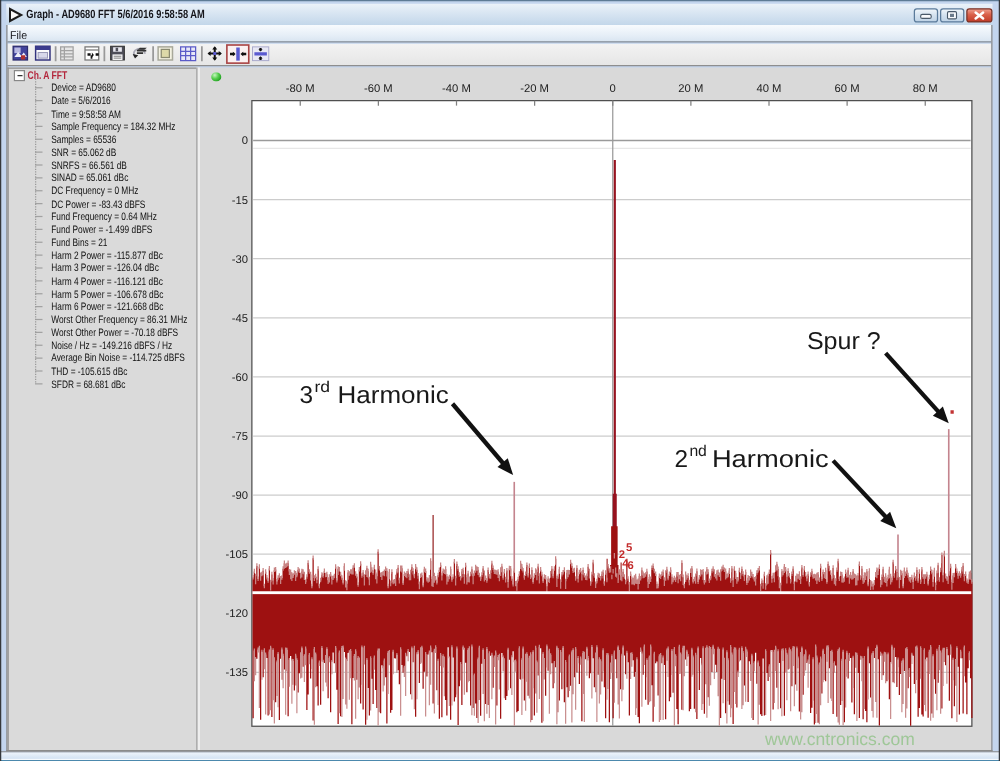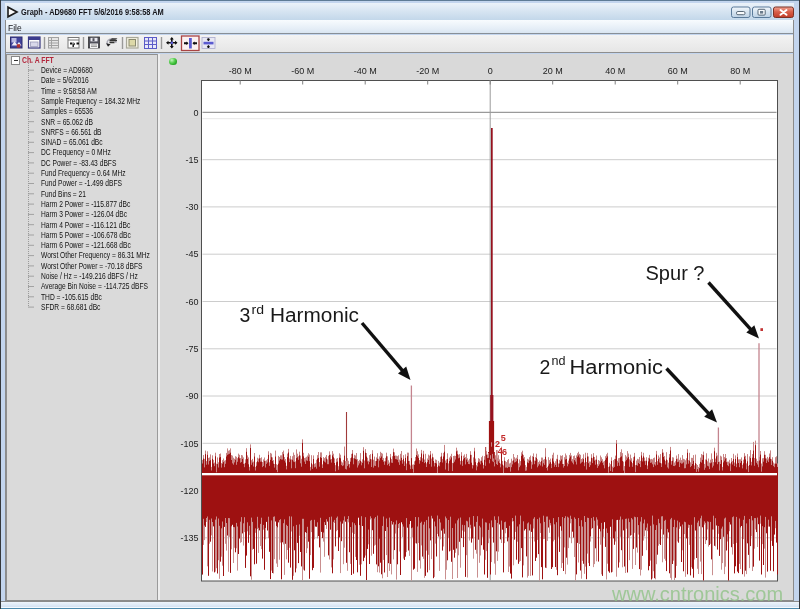--- a/index.html
+++ b/index.html
@@ -11,21 +11,21 @@
 #content { left:6px; top:53.5px; width:787px; height:546.5px; background:#d9d9d9; }
 #lpanel { left:6px; top:54px; width:151px; height:546px; background:#dadada; border-top:1px solid #8f8f8f; border-left:1px solid #8f8f8f; }
 #splitter { left:157px; top:54px; width:3px; height:546px; background:#eeeeee; border-left:1px solid #9a9a9a; }
 .ti { position:absolute; left:35px; font-size:8.6px; color:#111; white-space:pre; height:10.3px; transform:scaleX(0.775); transform-origin:0 50%; }
 #treebox { left:6px; top:0px; width:160px; height:600px; }
 #root { left:22px; top:54.5px; font-size:9px; color:#b3273c; font-weight:bold; transform:scaleX(0.76); transform-origin:0 0; }
 #expander { left:11px; top:56.2px; width:9px; height:9px; background:#fff; border:1px solid #888; }
 #expander:after { content:""; position:absolute; left:1.5px; top:3px; width:4px; height:1px; background:#333; }
 #innerframe { left:5px; top:20px; width:789px; height:580.5px; border:1px solid #8b8b8b; border-top:none; }
 #greendot { left:169.2px; top:57.8px; width:7.5px; height:7.5px; border-radius:50%; background:radial-gradient(circle at 35% 30%, #c6f5c0 0%, #58d050 40%, #1d9e1d 80%, #0e7a12 100%); }
-#watermark { left:612px; top:583px; font-size:20px; color:rgba(142,194,133,0.78); }
+#watermark { left:612px; top:583px; font-size:14px; color:rgba(142,194,133,0.78); }
 #bot1 { left:0px; top:600.5px; width:800px; height:1px; background:#8a8a8a; }
 #bot2 { left:0px; top:601.5px; width:800px; height:5px; background:linear-gradient(180deg,#eef4fb,#d3e2f3); }
 #bot3 { left:0px; top:606.5px; width:800px; height:1px; background:#f5f9fd; }
 #bot4 { left:0px; top:607.5px; width:800px; height:1.5px; background:#4c89ad; }
 #edgeL { left:0; top:0; width:1px; height:609px; background:#35383c; }
 #edgeR { left:799px; top:0; width:1px; height:609px; background:#35383c; }
 #edgeT { left:0; top:0; width:800px; height:1px; background:#5e7b95; }
 svg text { font-family:"Liberation Sans",sans-serif; }
 .axis { font-size:9px; fill:#222; }
 .bigtxt { font-size:19.5px; fill:#191919; }

